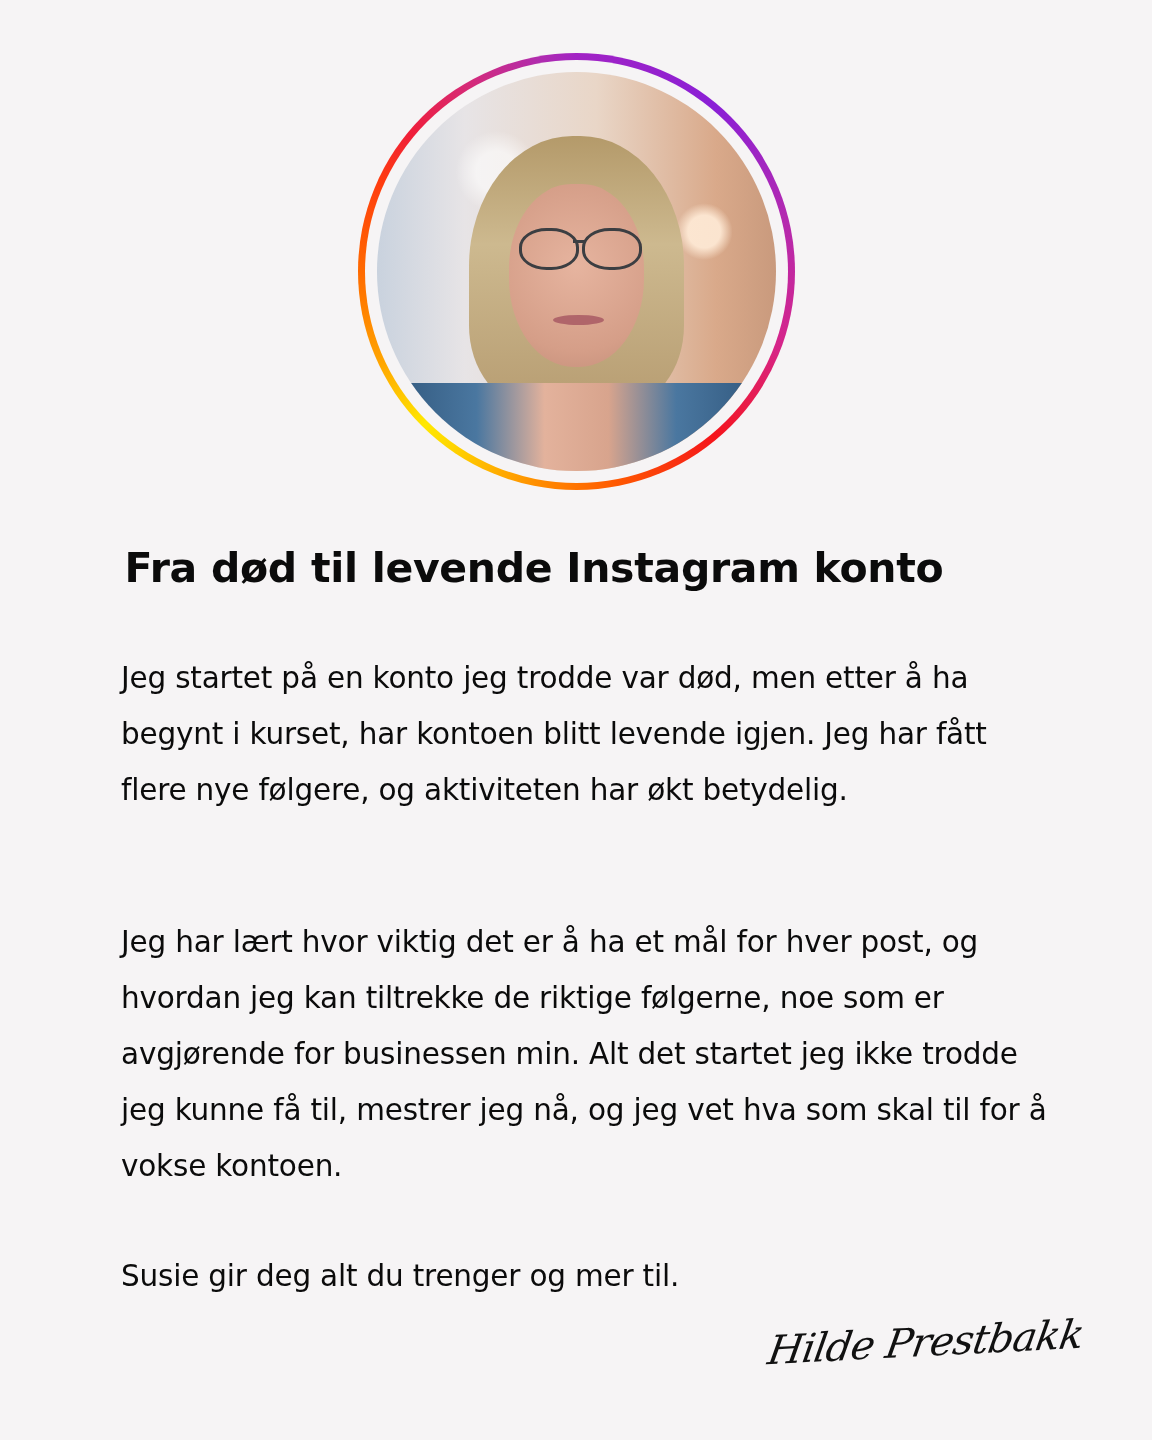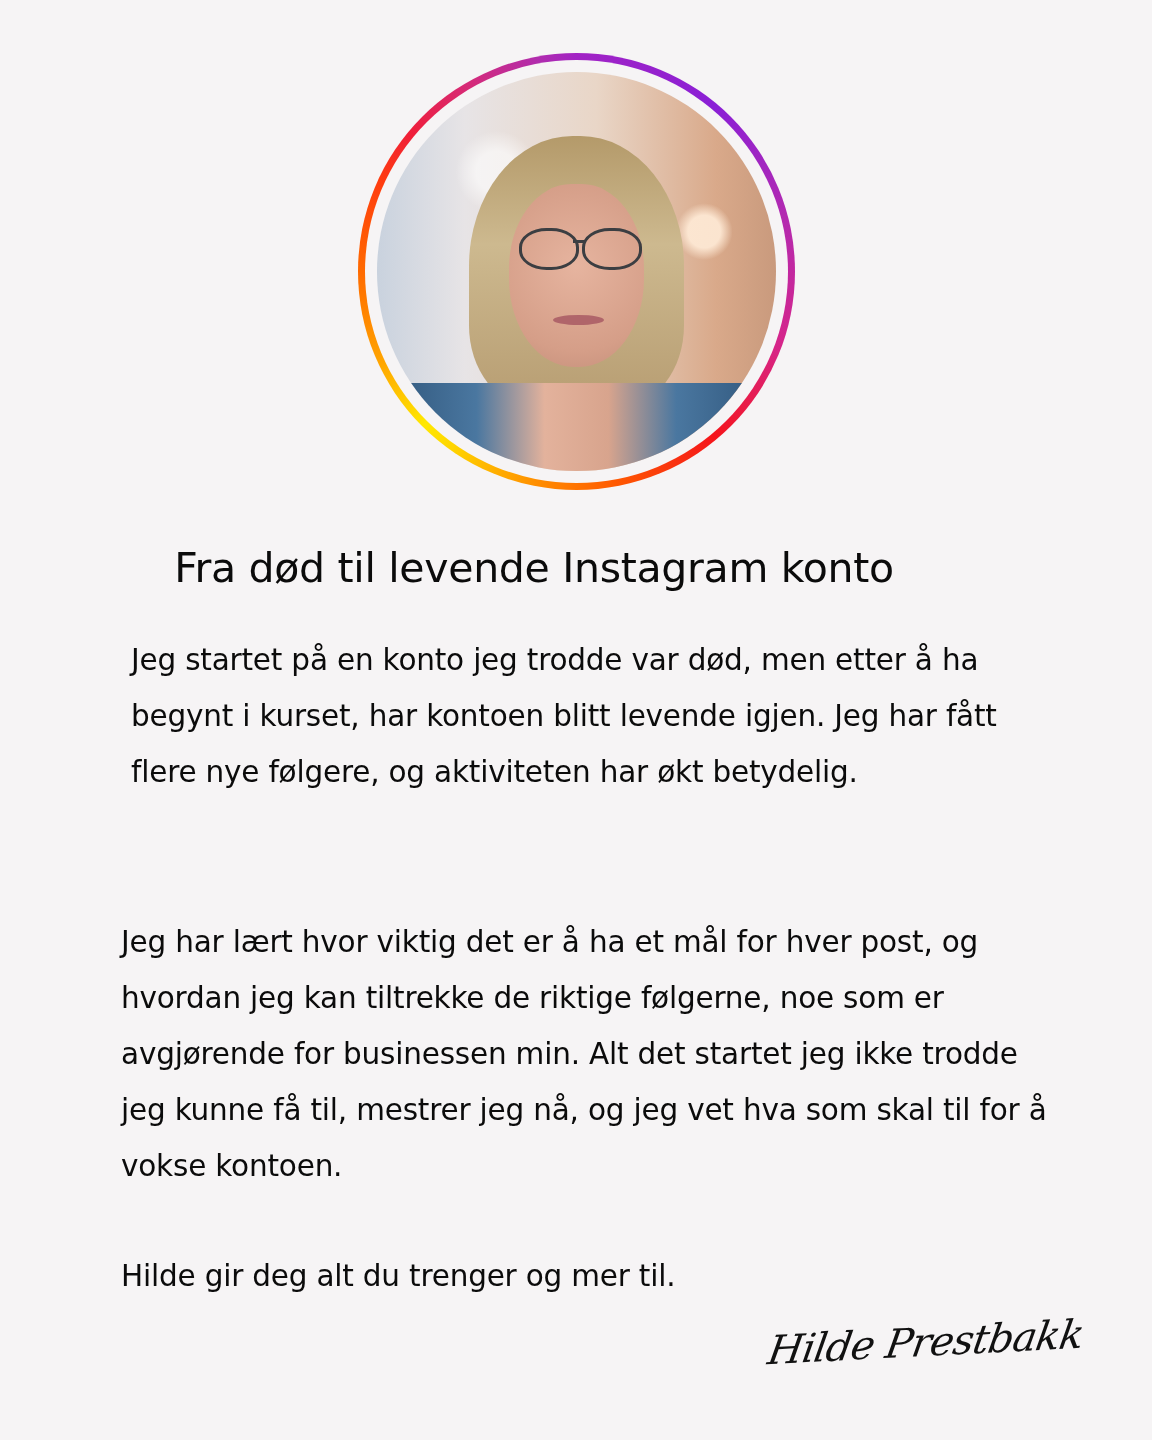--- a/index.html
+++ b/index.html
@@ -114,36 +114,36 @@
       width: 100%;
       height: 30%;
       background: linear-gradient(90deg, #2d5378 0%, #4a77a0 25%, #e3b29c 42%, #d8a48d 58%, #4a77a0 75%, #2d5378 100%);
     }
     .title {
       position: absolute;
       left: 0;
       top: 536px;
       width: 1068px;
       text-align: center;
-      font-weight: normal;
+      font-weight: bold;
       font-size: 41px;
       line-height: 64px;
       letter-spacing: -0.3px;
       margin: 0;
     }
     .body-text {
       position: absolute;
       left: 121px;
       width: 930px;
       font-size: 29.5px;
       line-height: 56px;
       margin: 0;
       letter-spacing: -0.2px;
     }
-    .p1 { top: 632px; margin-left: 10px; }
+    .p1 { top: 650px; }
     .p2 { top: 914px; }
     .p3 { top: 1248px; }
     .signature {
       position: absolute;
       left: 770px;
       top: 1312px;
       font-family: "DejaVu Serif", serif;
       font-style: italic;
       font-size: 40px;
       line-height: 60px;
@@ -165,15 +165,15 @@
     <div class="glasses right"></div>
     <div class="glasses-bridge"></div>
     <div class="mouth"></div>
   </div>
 </div>
 
 <h1 class="title">Fra død til levende Instagram konto</h1>
 
 <p class="body-text p1">Jeg startet på en konto jeg trodde var død, men etter å ha begynt i kurset, har kontoen blitt levende igjen. Jeg har fått flere nye følgere, og aktiviteten har økt betydelig.</p>
 <p class="body-text p2">Jeg har lært hvor viktig det er å ha et mål for hver post, og hvordan jeg kan tiltrekke de riktige følgerne, noe som er avgjørende for businessen min. Alt det startet jeg ikke trodde jeg kunne få til, mestrer jeg nå, og jeg vet hva som skal til for å vokse kontoen.</p>
-<p class="body-text p3">Hilde gir deg alt du trenger og mer til.</p>
+<p class="body-text p3">Susie gir deg alt du trenger og mer til.</p>
 
 <div class="signature">Hilde Prestbakk</div>
 
 </body></html>

